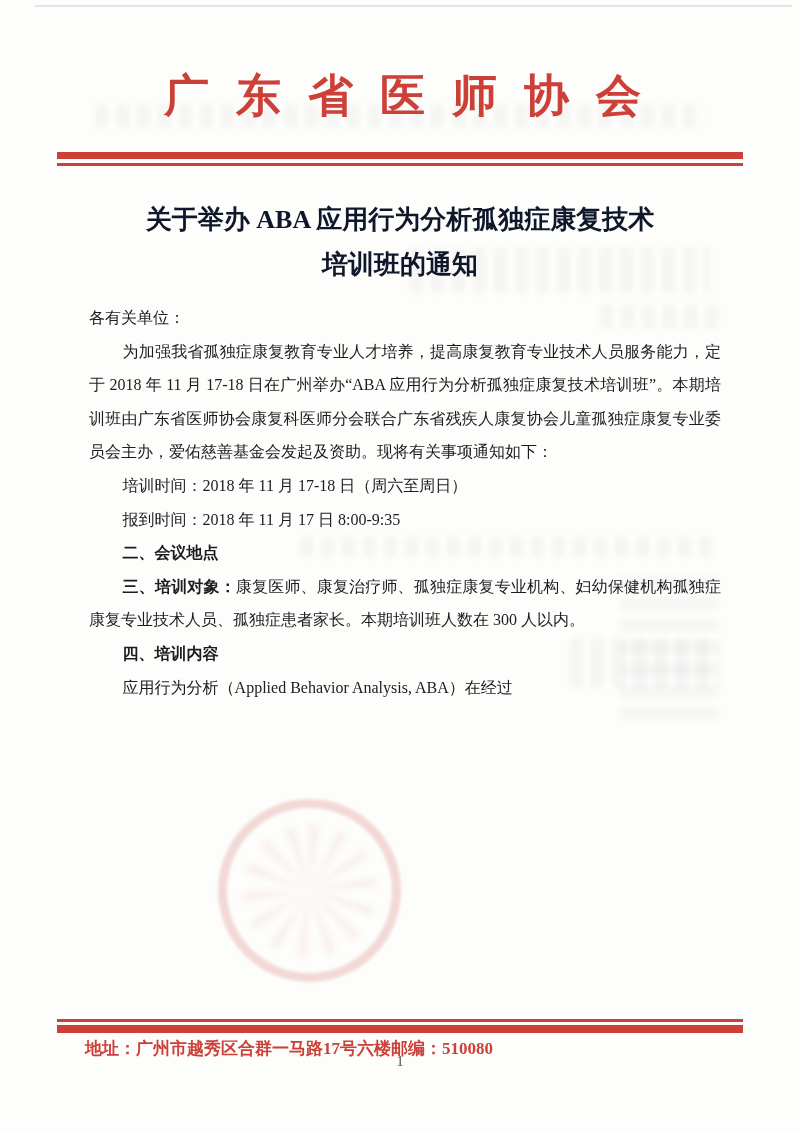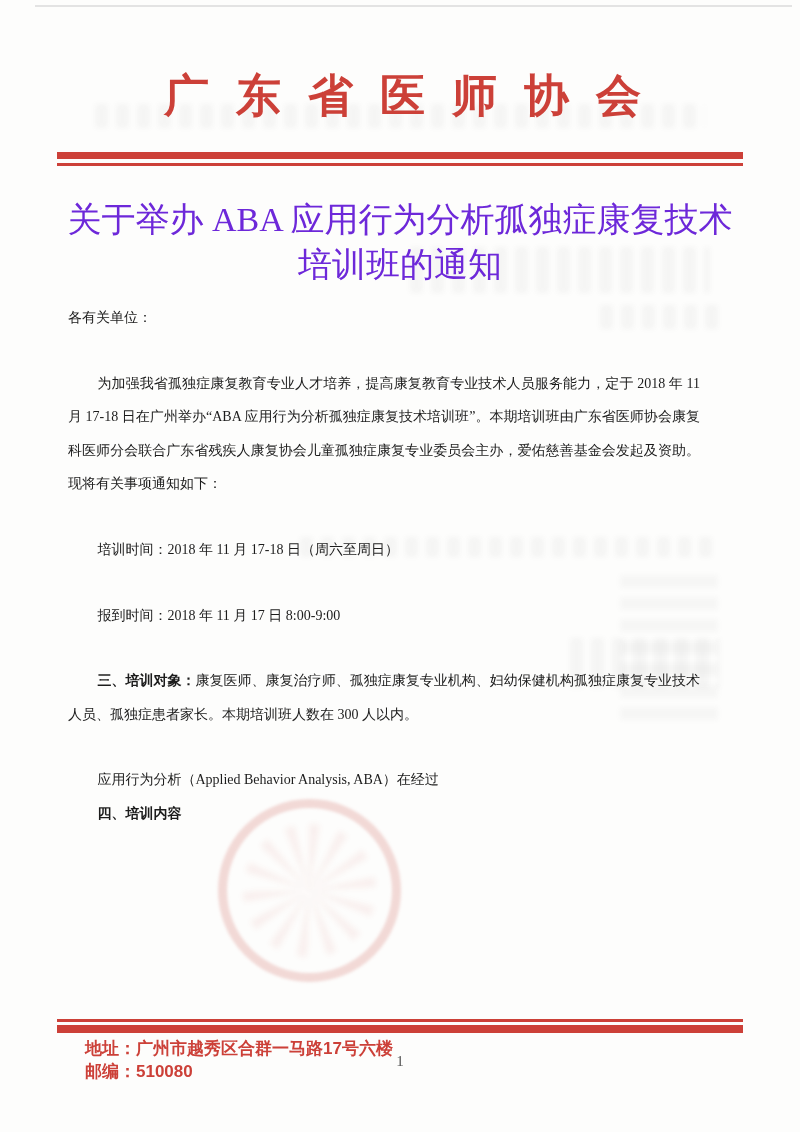--- a/index.html
+++ b/index.html
@@ -21,30 +21,30 @@
   }
   .rule{position:absolute;left:57px;right:57px;background:var(--accent-red);}
   .rule-top-thick{top:152px;height:7px;}
   .rule-top-thin{top:163px;height:3px;}
   .rule-bottom-thin{top:1019px;height:2.5px;}
   .rule-bottom-thick{top:1025px;height:8px;}
 
   
   .doc-title{
     position:absolute;top:197px;left:60px;right:60px;margin:0;
-    text-align:center;font-size:34px;font-weight:400;line-height:45px;color:#6d28d9;
+    text-align:center;font-size:26px;font-weight:700;line-height:45px;color:#0f172a;
   }
 
   
   .doc-body{
-    position:absolute;top:301px;left:68px;width:632px;z-index:2;
-    font-size:14px;line-height:33.6px;text-align:justify;
+    position:absolute;top:301px;left:89px;width:632px;z-index:2;
+    font-size:16px;line-height:33.6px;text-align:justify;
   }
   .doc-body p{margin:0;}
-  .para.indent{text-indent:2.1em;margin-top:32px;}
+  .para.indent{text-indent:2.1em;}
   .para.heading{text-indent:2.1em;font-weight:700;}
   .para.salutation{text-indent:0;}
   .bold{font-weight:700;}
 
   
   .seal{
     position:absolute;left:218px;top:799px;width:165px;height:165px;z-index:1;
     border:9px solid rgba(200,75,65,.20);border-radius:50%;filter:blur(1.5px);
   }
   .seal::before{
@@ -57,22 +57,22 @@
   .bleed{
     position:absolute;z-index:0;filter:blur(2.5px);opacity:.45;
     background:repeating-linear-gradient(90deg,rgba(140,140,140,.15) 0 13px,transparent 13px 21px);
   }
   .bleed.v{background:repeating-linear-gradient(180deg,rgba(140,140,140,.13) 0 13px,transparent 13px 22px);}
 
   
   .footer-row{
     position:absolute;top:1037px;left:85px;right:85px;z-index:2;
     display:flex;justify-content:flex-start;align-items:baseline;
-    font-family:Liberation Sans, sans-serif;
-    font-weight:700;font-size:17px;color:var(--accent-red);white-space:nowrap;flex-direction:column;
+    font-family:Liberation Serif, serif;
+    font-weight:700;font-size:17px;color:var(--accent-red);white-space:nowrap;
   }
   .page-number{
     position:absolute;top:1053px;left:0;right:0;text-align:center;
     font-size:15px;color:#555;z-index:2;
   }
 </style>
 </head>
 <body>
 
 <div class="page">
@@ -91,24 +91,25 @@
   <div class="rule rule-top-thin"></div>
 
   <h1 class="doc-title"><span>关于举办 ABA 应用行为分析孤独症康复技术</span><br><span>培训班的通知</span></h1>
 
   <div class="seal"></div>
 
   <div class="doc-body" id="body-content">
       <p class="para salutation"><span>各有关单位：</span></p>
       <p class="para indent"><span>为加强我省孤独症康复教育专业人才培养，提高康复教育专业技术人员服务能力，定于 2018 年 11 月 17-18 日在广州举办“ABA 应用行为分析孤独症康复技术培训班”。本期培训班由广东省医师协会康复科医师分会联合广东省残疾人康复协会儿童孤独症康复专业委员会主办，爱佑慈善基金会发起及资助。现将有关事项通知如下：</span></p>
       <p class="para indent"><span>培训时间：2018 年 11 月 17-18 日（周六至周日）</span></p>
-      <p class="para indent"><span>报到时间：2018 年 11 月 17 日 8:00-9:00</span></p>
+      <p class="para indent"><span>报到时间：2018 年 11 月 17 日 8:00-9:35</span></p>
+      <p class="para heading"><span class="bold">二、会议地点</span></p>
       <p class="para indent"><span class="bold">三、培训对象：</span><span>康复医师、康复治疗师、孤独症康复专业机构、妇幼保健机构孤独症康复专业技术人员、孤独症患者家长。本期培训班人数在 300 人以内。</span></p>
+      <p class="para heading"><span class="bold">四、培训内容</span></p>
       <p class="para indent"><span>应用行为分析（Applied Behavior Analysis, ABA）在经过</span></p>
-      <p class="para heading"><span class="bold">四、培训内容</span></p>
     </div>
 
   <div class="rule rule-bottom-thin"></div>
   <div class="rule rule-bottom-thick"></div>
   <div class="footer-row">
     <span>地址：广州市越秀区合群一马路17号六楼</span>
     <span>邮编：510080</span>
   </div>
   <div class="page-number">1</div>
 

